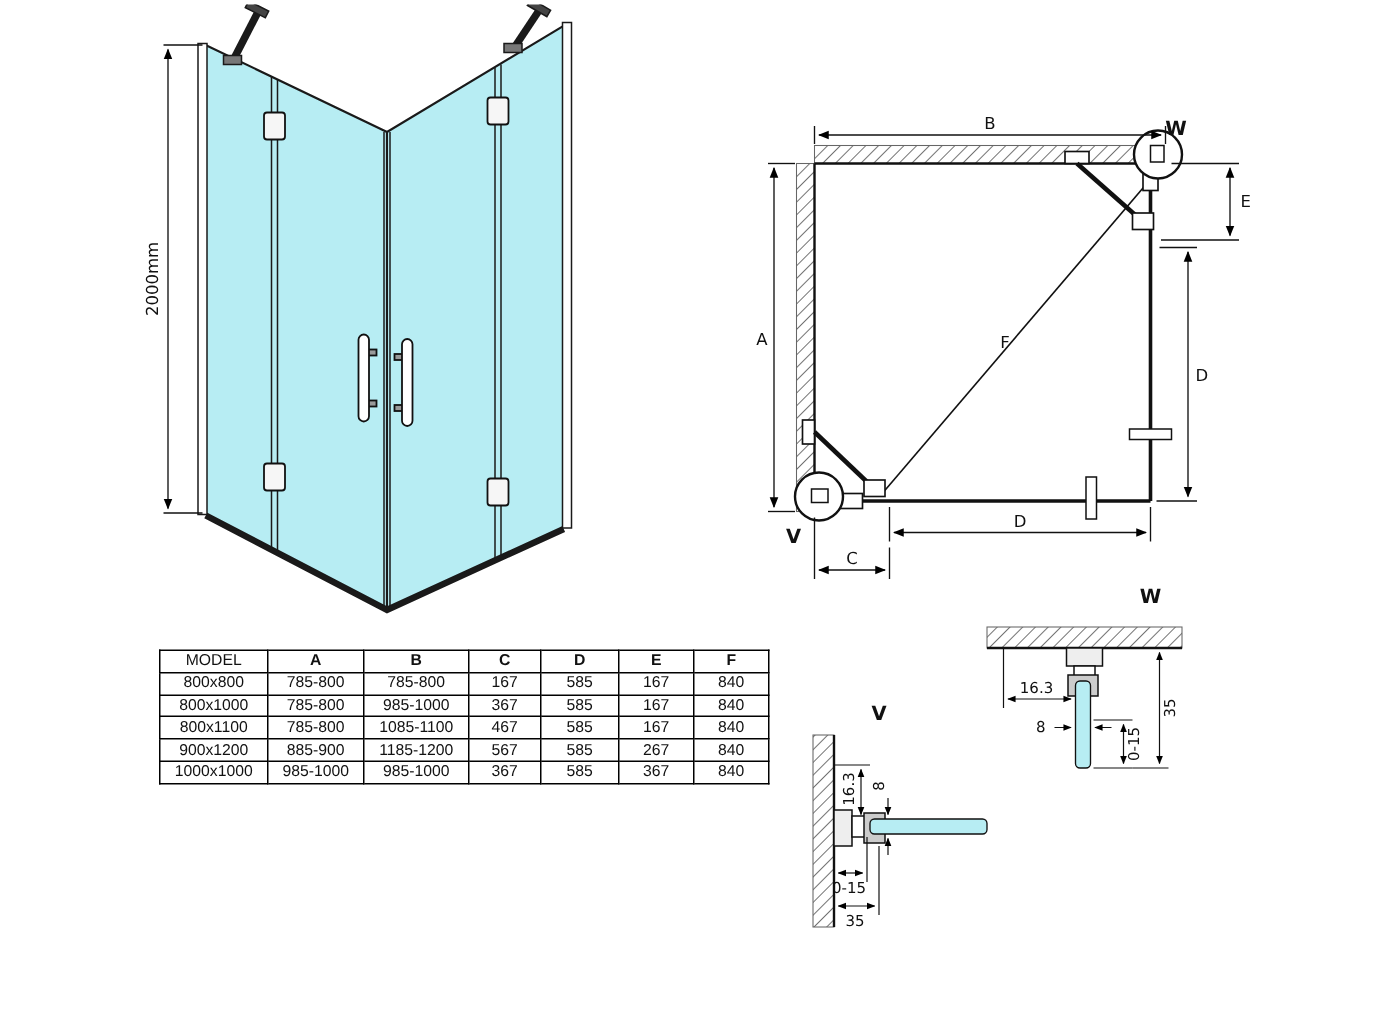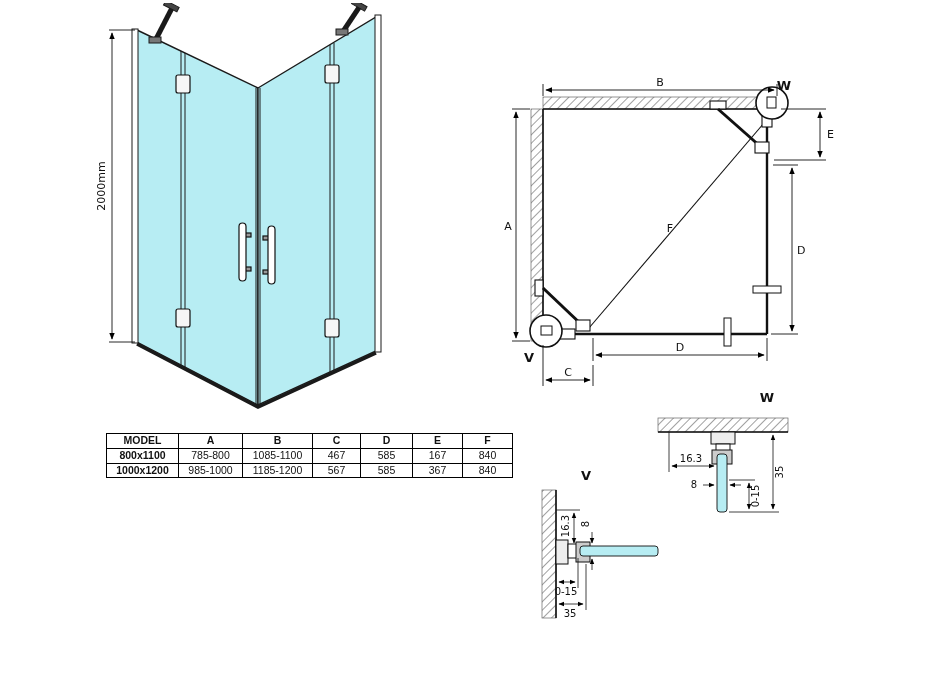--- a/index.html
+++ b/index.html
@@ -13,21 +13,21 @@
   svg .smalldim{font-size:10px}
   svg .circlabel{font-size:13px;font-weight:bold}
   table.spec{
     border-collapse:collapse;table-layout:fixed;font-size:10.5px;background:#fff;
   }
   table.spec th,table.spec td{
     border:1px solid #000;text-align:center;vertical-align:middle;
     padding:0 2px;height:13.8px;line-height:1.05;overflow:hidden;white-space:nowrap;
   }
   table.spec th{font-weight:bold;font-size:10.5px}
-  table.spec .col-model{font-weight:bold}
+  table.spec .col-model{font-weight:normal}
 </style>
 </head>
 <body>
 
 <svg class="abs" style="left:85px;top:3px" width="320" height="420" viewBox="0 0 320 420">
   <defs>
     <marker id="arF" viewBox="0 0 10 10" refX="9" refY="5" markerWidth="8" markerHeight="8" orient="auto-start-reverse">
       <path d="M0,1 L10,5 L0,9 z"></path>
     </marker>
   </defs>
@@ -270,31 +270,58 @@
         <th>A</th>
         <th>B</th>
         <th>C</th>
         <th>D</th>
         <th>E</th>
         <th>F</th>
       </tr>
   </thead>
   <tbody>
       <tr>
+        <td class="col-model">800x800</td>
+        <td>785-800</td>
+        <td>785-800</td>
+        <td>167</td>
+        <td>585</td>
+        <td>167</td>
+        <td>840</td>
+      </tr>
+      <tr>
+        <td class="col-model">800x1000</td>
+        <td>785-800</td>
+        <td>985-1000</td>
+        <td>367</td>
+        <td>585</td>
+        <td>167</td>
+        <td>840</td>
+      </tr>
+      <tr>
         <td class="col-model">800x1100</td>
         <td>785-800</td>
         <td>1085-1100</td>
         <td>467</td>
         <td>585</td>
         <td>167</td>
         <td>840</td>
       </tr>
       <tr>
-        <td class="col-model">1000x1200</td>
-        <td>985-1000</td>
+        <td class="col-model">900x1200</td>
+        <td>885-900</td>
         <td>1185-1200</td>
         <td>567</td>
         <td>585</td>
+        <td>267</td>
+        <td>840</td>
+      </tr>
+      <tr>
+        <td class="col-model">1000x1000</td>
+        <td>985-1000</td>
+        <td>985-1000</td>
+        <td>367</td>
+        <td>585</td>
         <td>367</td>
         <td>840</td>
       </tr>
     </tbody>
 </table>
 
 </body></html>

